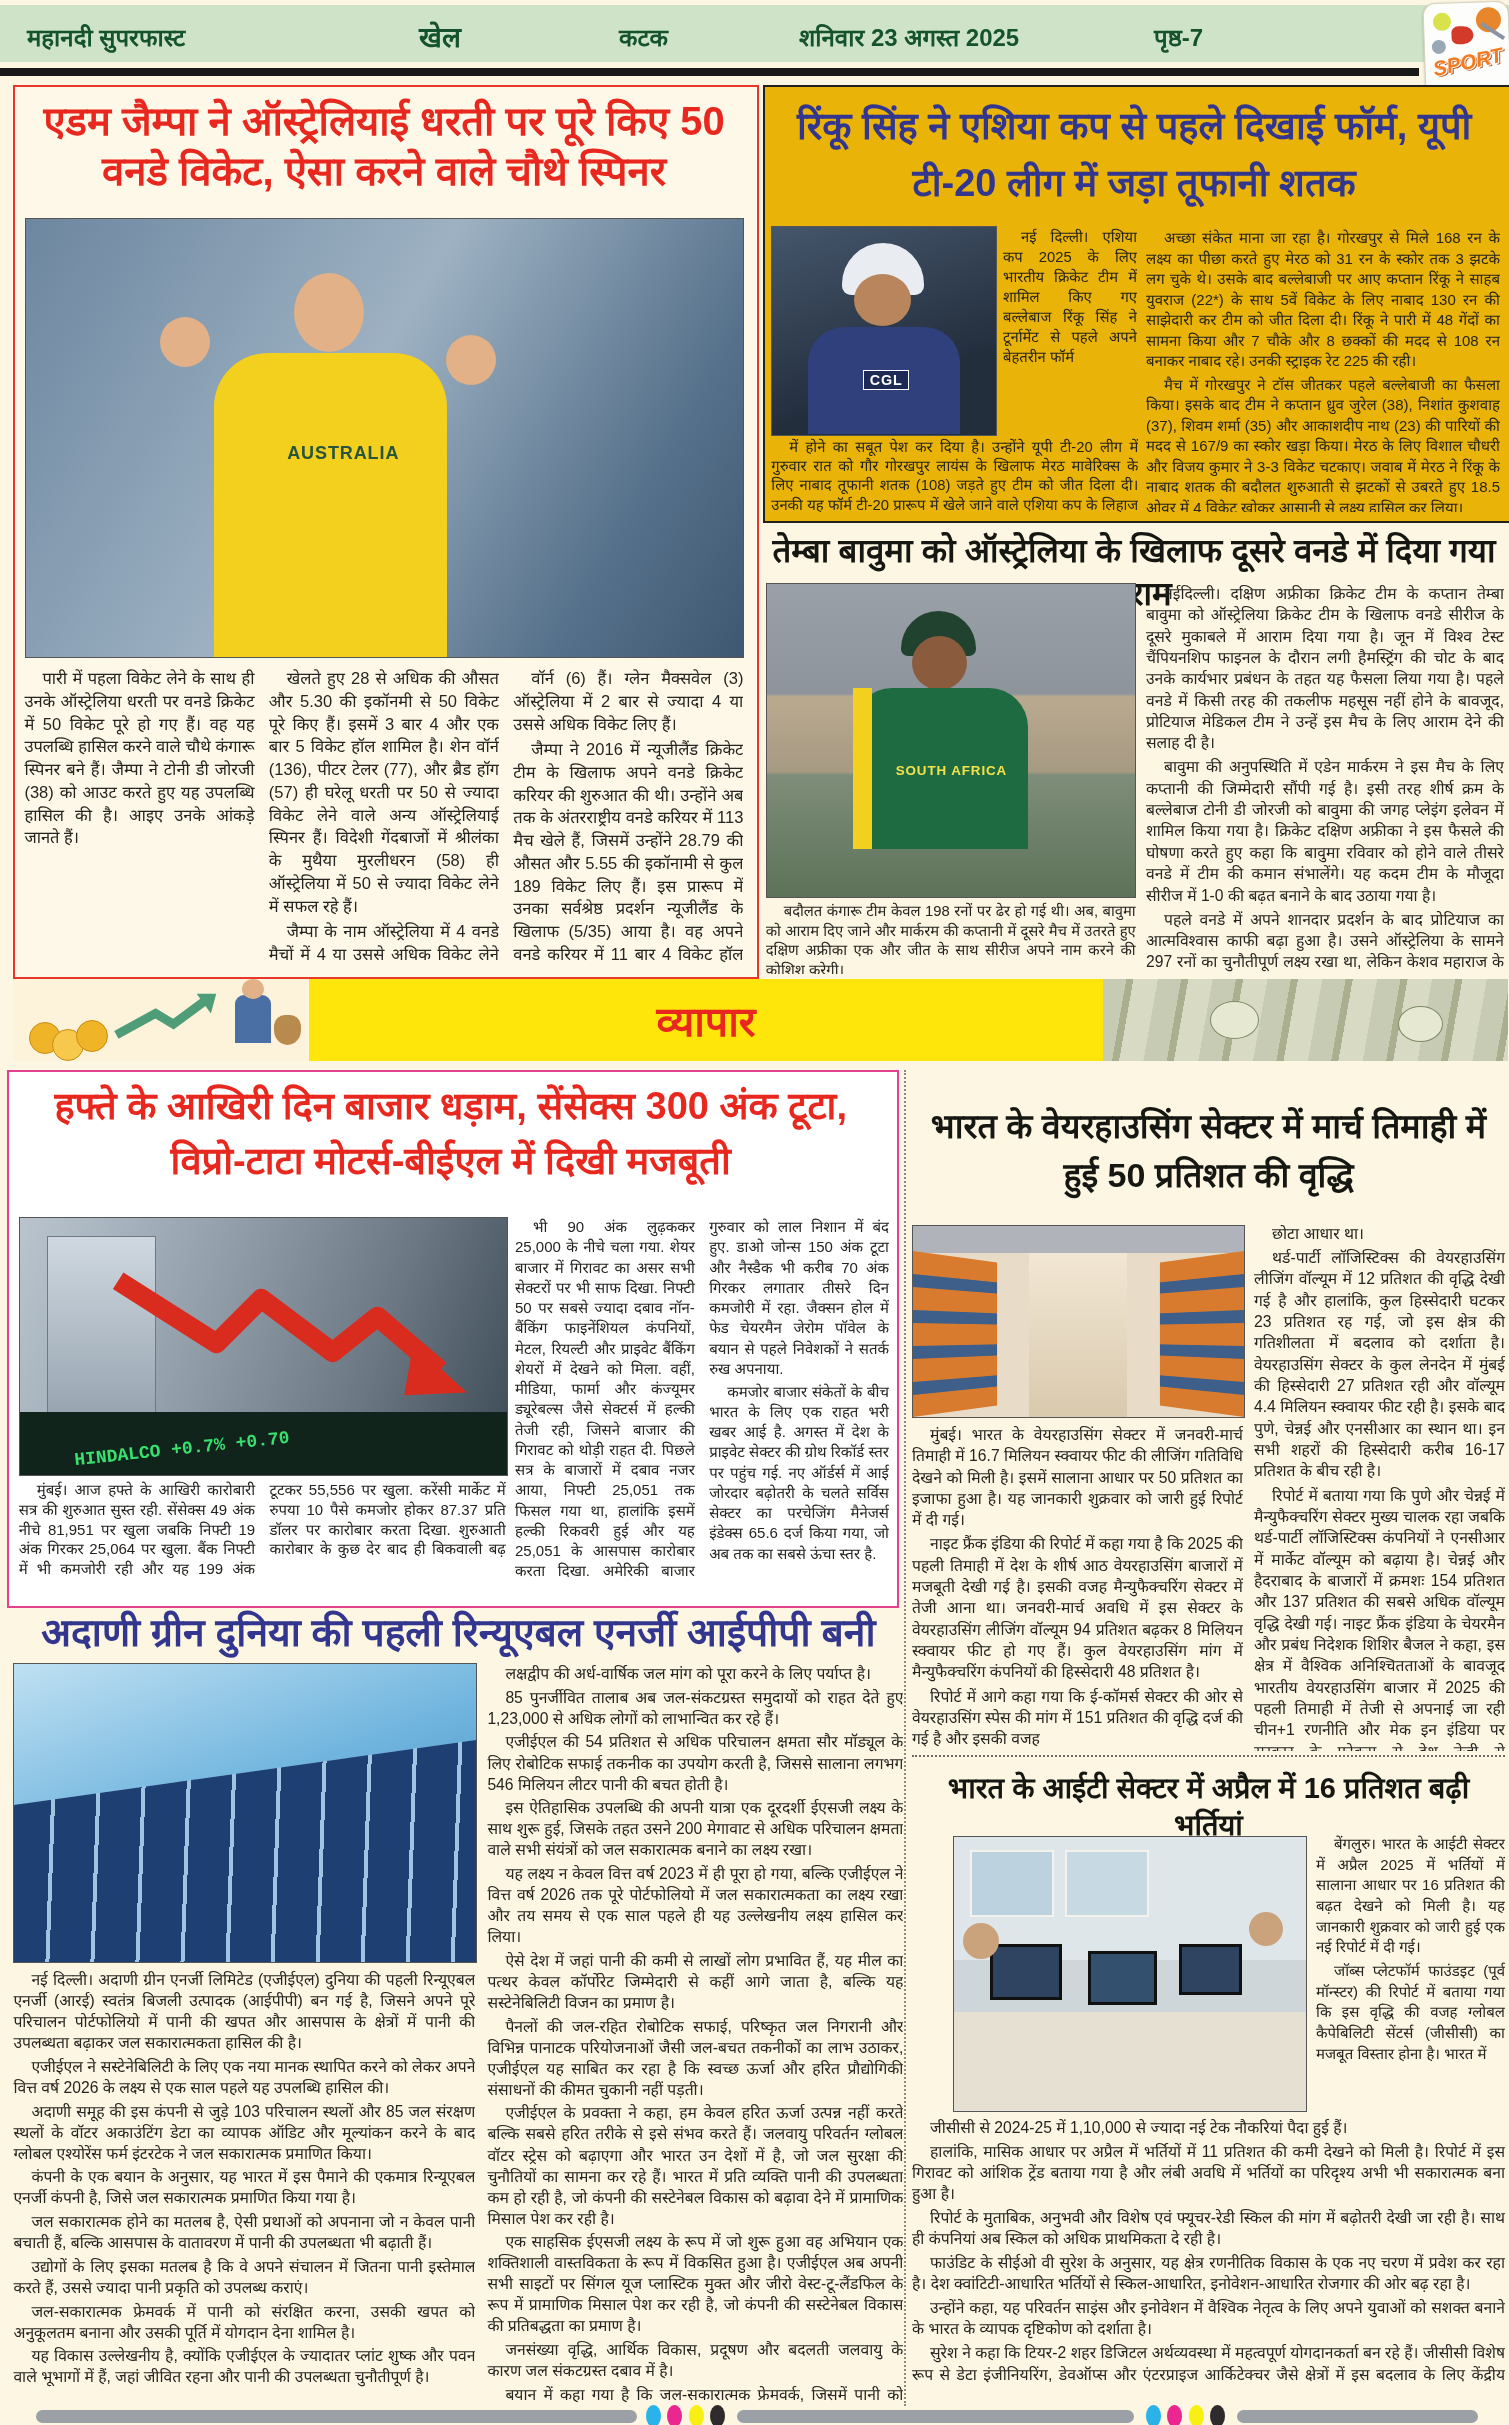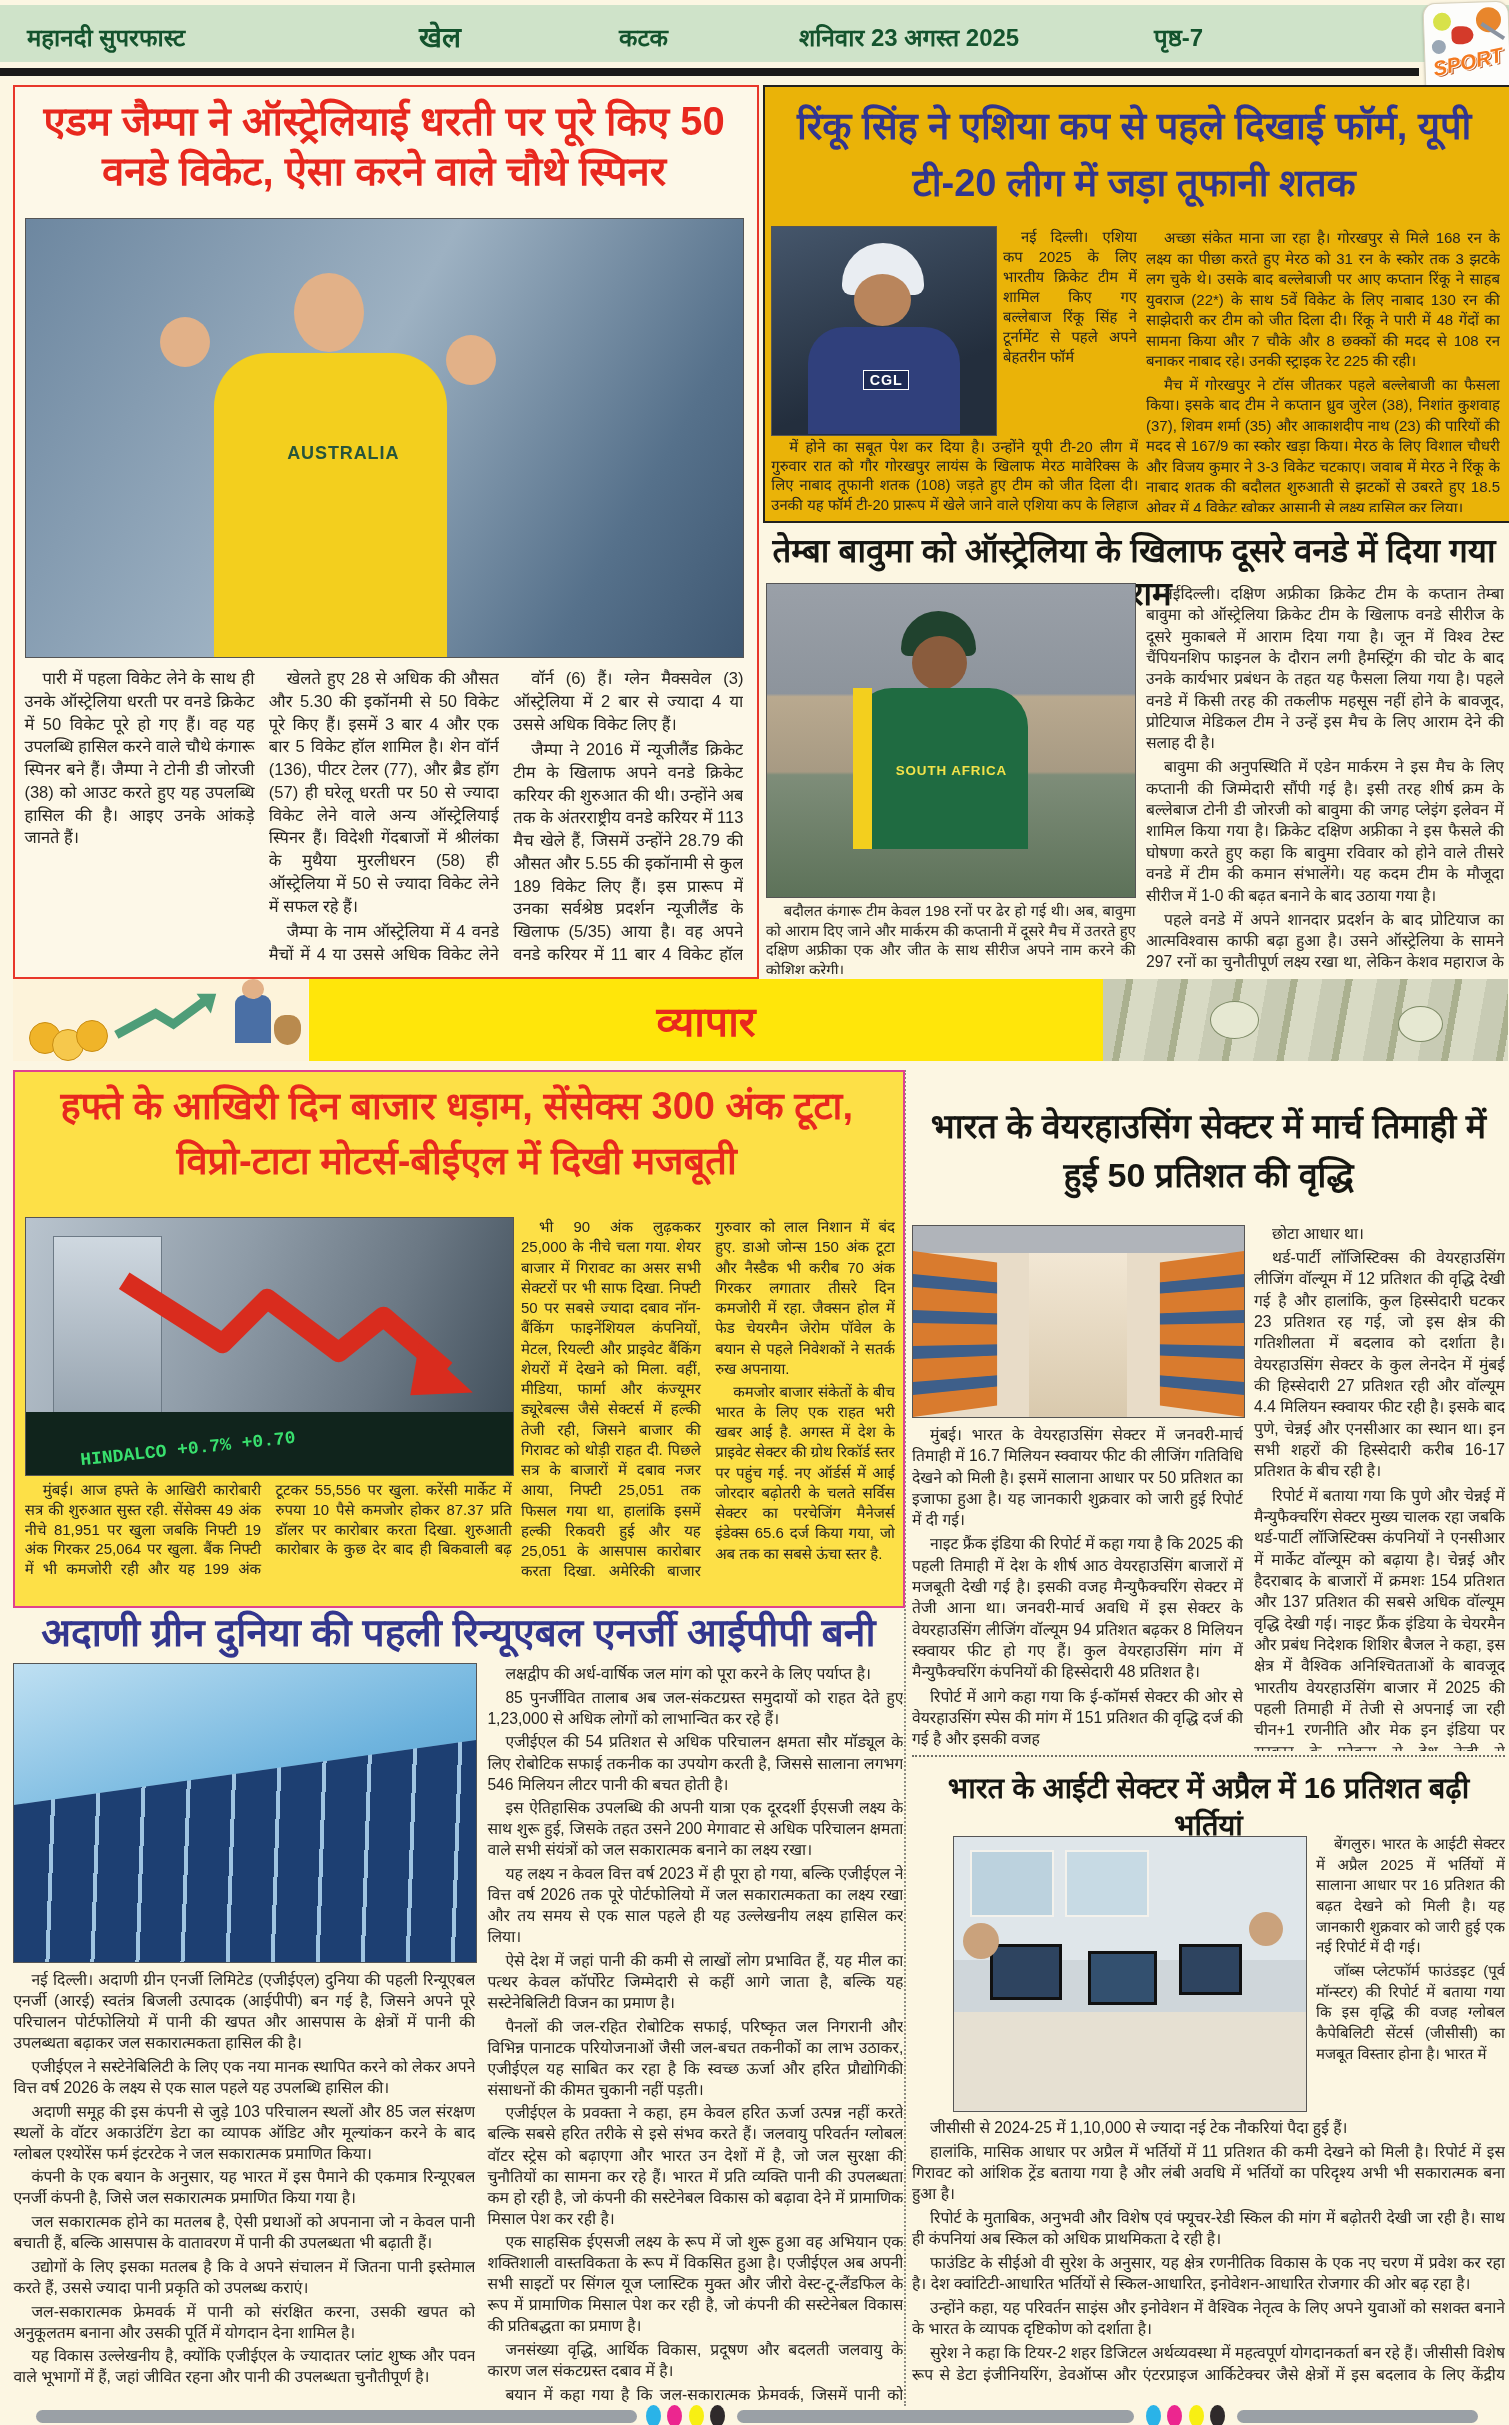--- a/index.html
+++ b/index.html
@@ -38,21 +38,21 @@
   #art3 .headline{position:absolute;left:0;top:1.8px;width:742px;font-size:33px;line-height:1.3;}
   #a3-photo{left:2.7px;top:55px;width:368px;height:313px;background:linear-gradient(#9aa0a8 0%,#8d949c 35%,#b9a98f 36%,#a79a83 60%,#7e8d79 61%,#5d7259 100%);}
   #a3-below{position:absolute;left:2.7px;top:374px;width:370px;height:72px;font-size:14.8px;line-height:1.32;overflow:hidden;}
   #a3-main{position:absolute;left:383px;top:55px;width:358px;height:390px;font-size:15.7px;line-height:1.36;overflow:hidden;}
   
   #banner-left{left:13.4px;top:979px;width:295px;height:82px;background:#fdf3da;overflow:hidden;}
   #banner-mid{left:309px;top:979px;width:794px;height:82px;background:#ffe60a;display:flex;align-items:center;justify-content:center;}
   #banner-label{font-size:41px;font-weight:bold;color:#e8281e;}
   #banner-right{left:1103px;top:979px;width:405px;height:82px;background:repeating-linear-gradient(100deg,#c8cbb4 0 23px,#aab08f 23px 30px,#d8dac4 30px 54px);}
   
-  #art4{left:13px;top:1070px;width:888px;height:534px;border:2.7px solid #e1418f;background:#fde047;}
+  #art4{left:7px;top:1070px;width:888px;height:534px;border:2.7px solid #e1418f;background:#ffffff;}
   #art4 .headline{position:absolute;left:7.2px;top:7.2px;width:869px;font-size:38px;line-height:1.45;}
   #a4-photo{left:9.8px;top:145px;width:487px;height:257px;background:linear-gradient(110deg,#b9c4ce,#8f9ca8 40%,#6b7884 70%,#3c4a56);}
   #a4-right{position:absolute;left:506px;top:145px;width:374px;height:379px;column-count:2;column-gap:14.3px;font-size:15px;line-height:1.35;overflow:hidden;}
   #a4-below{position:absolute;left:9.8px;top:408px;width:487px;height:116px;column-count:2;column-gap:14.3px;font-size:15px;line-height:1.32;overflow:hidden;}
   
   #art5{left:912px;top:1098px;width:593px;height:655px;}
   #art5 .headline{position:absolute;left:0;top:3.6px;width:593px;font-size:34px;line-height:1.45;}
   #a5-photo{left:0;top:127px;width:331px;height:191px;background:linear-gradient(#b0b4ba 0 14%,#e8dcc8 14% 100%);}
   #a5-left{position:absolute;left:0;top:326px;width:331px;height:327px;font-size:15.7px;line-height:1.36;overflow:hidden;}
   #a5-right{position:absolute;left:342px;top:125px;width:251px;height:528px;font-size:15.7px;line-height:1.36;overflow:hidden;}

